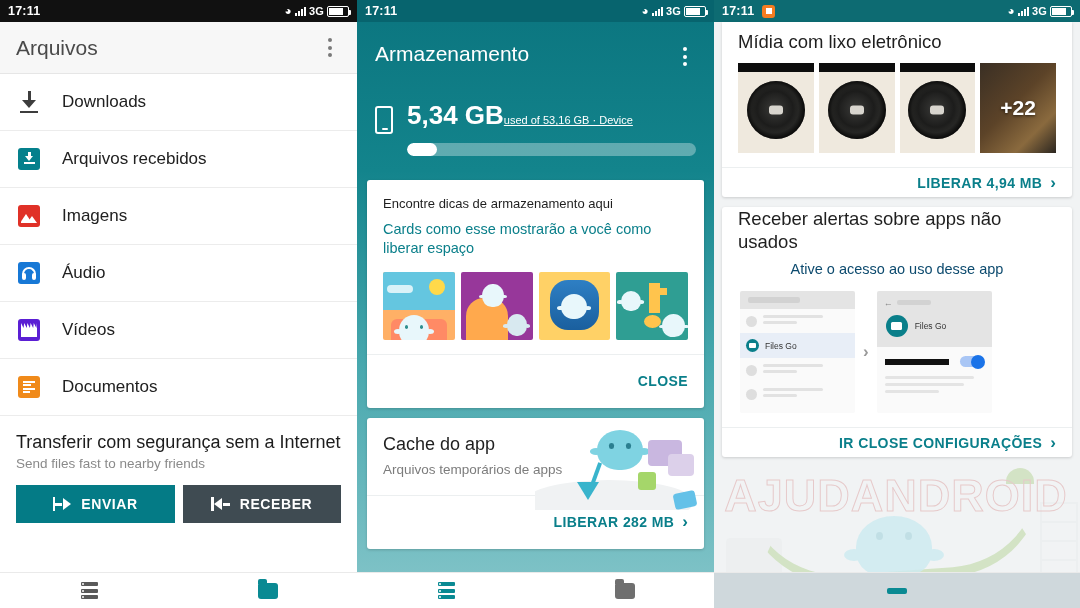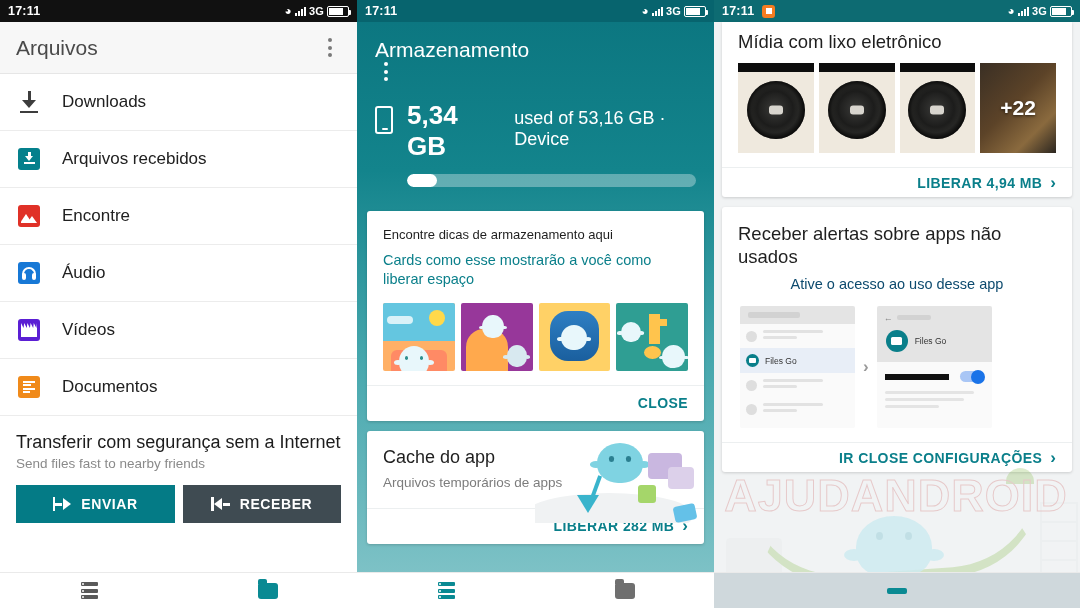--- a/index.html
+++ b/index.html
@@ -129,47 +129,47 @@
   .arr .bar { width: 2.5px; height: 14px; background: #fff; }
   .arr .tri-r { width:0;height:0;border-top:6px solid transparent;border-bottom:6px solid transparent;border-left:8px solid #fff; margin-left:1px; }
   .arr .tri-l { width:0;height:0;border-top:6px solid transparent;border-bottom:6px solid transparent;border-right:8px solid #fff; margin-right:1px; }
   .arr .stk { width:7px;height:3px;background:#fff; }
 
   
   .m-bg {
     position: absolute; inset: 0;
     background: linear-gradient(180deg, #0b757f 0%, #13848c 28%, #48a8ae 60%, #86c6ca 100%);
   }
-  .m-appbar { position: relative; height: 52px; display:flex; align-items:flex-start; padding: 16px 18px; flex-direction: column; }
+  .m-appbar { position: relative; height: 52px; display:flex; align-items:flex-end; padding: 8px 18px; }
   .m-title { font-size: 21px; color: #fff; flex: 1; font-weight: normal; }
   .m-storage { position: relative; padding: 26px 18px 24px 18px; display:flex; align-items:flex-start; gap: 14px; }
   .phone-ic { width: 18px; height: 28px; border: 2px solid #fff; border-radius: 3px; margin-top: 6px; position: relative; }
   .phone-ic::after { content:""; position:absolute; left:5px; bottom:2px; width:6px; height:2px; background:#fff; border-radius:1px; }
   .st-col { flex: 1; }
   .st-line { display: flex; align-items: baseline; color:#fff; }
   .st-big { font-size: 26px; font-weight: bold; }
-  .st-rest { font-size: 18px; margin-left: 24px; }
+  .st-rest { font-size: 11px; margin-left: 0; text-decoration: underline; }
   .st-bar { margin-top: 12px; height: 13px; border-radius: 7px; background: rgba(255,255,255,.33); overflow: hidden; }
   .st-fill { height: 100%; width: 10.5%; background: #fff; border-radius: 7px; }
 
   .card {
     background: #ffffff; border-radius: 3px; margin: 0 10px 10px 10px;
     box-shadow: 0 1px 3px rgba(0,0,0,.18); position: relative; overflow: hidden;
   }
   .card-pad { padding: 16px 16px 14px 16px; }
   .card-title { font-size: 13px; color: #1f1f1f; line-height: 1.28; }
   .card-link { font-size: 14.5px; color: #0a7f8a; line-height: 1.32; margin-top: 7px; }
   .tips-row { display:flex; gap: 6px; margin-top: 14px; }
   .tip { flex:1; height: 68px; border-radius: 2px; position: relative; overflow: hidden; }
   .tip1 { background: #ffb066; }
   .tip2 { background: #97379a; }
   .tip3 { background: #ffd166; }
   .tip4 { background: #2f9e93; }
   .card-actions {
-    border-top: 1px solid #eceff0; height: 36px; display:flex; align-items:center;
+    border-top: 1px solid #eceff0; height: 54px; display:flex; align-items:center;
     justify-content: flex-end; padding: 0 16px;
   }
   .action-link { font-size: 14px; font-weight: bold; color: #0a7f8a; letter-spacing: .4px; cursor: pointer; }
   .chev { margin-left: 8px; font-weight: bold; font-size: 17px; color: #0a7f8a; }
 
   .cache-card .card-pad { padding-bottom: 18px; }
   .cache-title { font-size: 18px; color: #1f1f1f; }
   .cache-sub { font-size: 13.5px; color: #7c7c7c; margin-top: 7px; }
 
   
@@ -365,21 +365,21 @@
 
       <div class="l-item">
         <span class="ic">
           <span class="sq red">
               <span class="img-g">
                 <span class="m1"></span>
                 <span class="m2"></span>
               </span>
             </span>
         </span>
-        <span class="lbl">Encontre</span>
+        <span class="lbl">Imagens</span>
       </div>
 
       <div class="l-item">
         <span class="ic">
           <span class="sq blue">
               <span class="aud-g">
                 <span class="arc"></span>
                 <span class="lft"></span>
                 <span class="rgt"></span>
               </span>
@@ -618,21 +618,21 @@
             </div>
           </div>
         </div>
         <div class="r-actions">
           <span class="action-link">LIBERAR 4,94 MB</span>
           <span class="chev">›</span>
         </div>
       </div>
 
       <div class="r-card">
-        <div style="padding: 15px 16px 14px 16px">
+        <div style="padding: 0 16px 14px 16px">
           <div class="r-title">Receber alertas sobre apps não usados</div>
           <div class="r-sub">Ative o acesso ao uso desse app</div>
           <div class="prev-row">
             <div class="prev-box">
               <div class="pv-head">
                   <span class="ln"></span>
                 </div>
               <div class="pv-row">
                   <span class="pv-dot"></span>
                   <span class="pv-lines">

